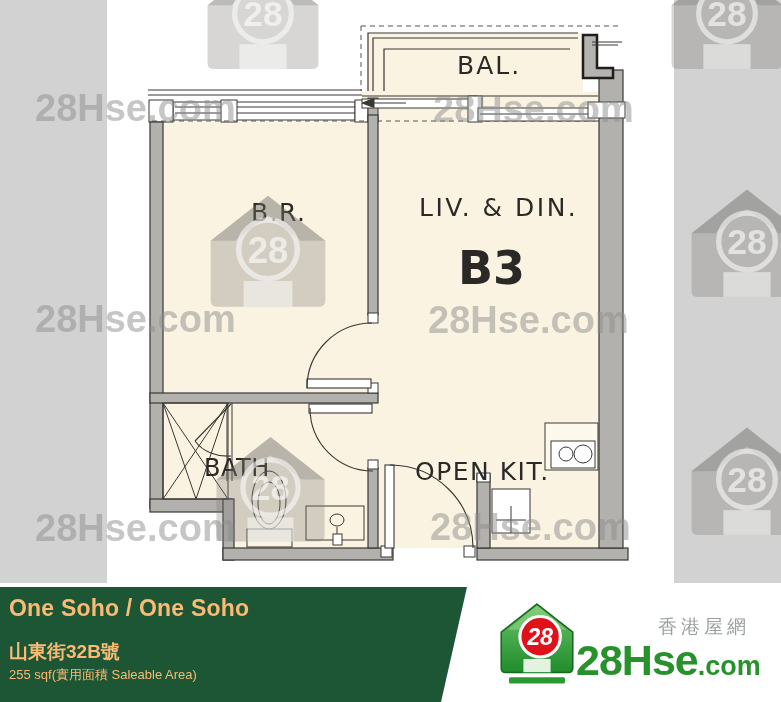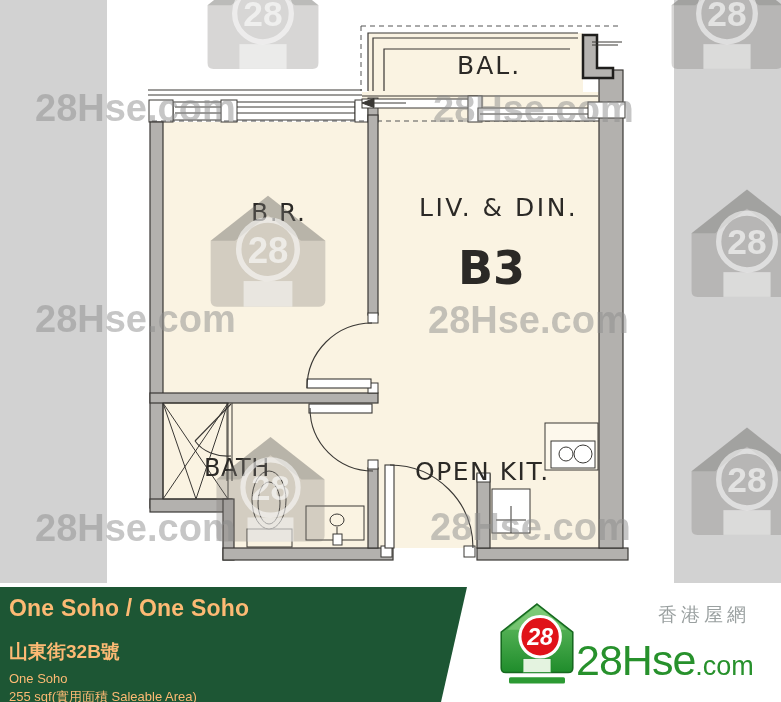--- a/index.html
+++ b/index.html
@@ -8,23 +8,23 @@
   .plan-svg{position:absolute;left:0;top:0;}
   
   .green-bar{position:absolute;left:0;top:587px;width:467px;height:115px;
              clip-path:polygon(0 0,100% 0,calc(100% - 26px) 100%,0 100%);
              color:#fdba74;box-sizing:border-box;padding:7px 0 0 9px;}
   .f-title{font-size:23px;font-weight:bold;line-height:28px;letter-spacing:.2px;}
   .f-zh{font-size:19px;font-weight:bold;line-height:28px;margin-top:16px;}
   .f-name{font-size:13px;line-height:19px;margin-top:3px;}
   .f-area{font-size:13px;line-height:18px;}
   .brand{position:absolute;left:490px;top:596px;width:291px;height:106px;}
-  .brand-zh{position:absolute;left:168px;top:6px;font-size:19px;letter-spacing:4px;color:#9aa0a0;}
+  .brand-zh{position:absolute;left:168px;top:18px;font-size:19px;letter-spacing:4px;color:#9aa0a0;}
   .brand-text{position:absolute;left:86px;top:22px;display:flex;align-items:baseline;
-              font-weight:normal;color:#27912c;}
+              font-weight:bold;color:#27912c;}
   .brand-main{font-size:43px;letter-spacing:-1px;}
   .brand-tld{font-size:27px;margin-top:33px;}
   .logo-svg{position:absolute;left:8px;top:5px;}
 </style>
 </head>
 <body>
 
 <div class="stage">
 
   <svg class="plan-svg" width="781" height="587" viewBox="0 0 781 587">
@@ -174,21 +174,20 @@
         <text x="428" y="333">28Hse.com</text>
         <text x="35" y="541">28Hse.com</text>
         <text x="430" y="540">28Hse.com</text>
       </g>
     </g>
   </svg>
 
   <div class="green-bar" style="background:#1d5634">
     <div class="f-title">One Soho / One Soho</div>
     <div class="f-zh">山東街32B號</div>
-    <div class="f-name">One Soho</div>
     <div class="f-area">255 sqf(實用面積 Saleable Area)</div>
   </div>
 
   <div class="brand">
     <svg class="logo-svg" width="78" height="84" viewBox="0 0 100 108">
       <defs>
         <linearGradient id="houseGrad" x1="0" y1="0" x2="0" y2="1">
           <stop offset="0" stop-color="#6ec46a"></stop>
           <stop offset="1" stop-color="#1f8c2b"></stop>
         </linearGradient>

